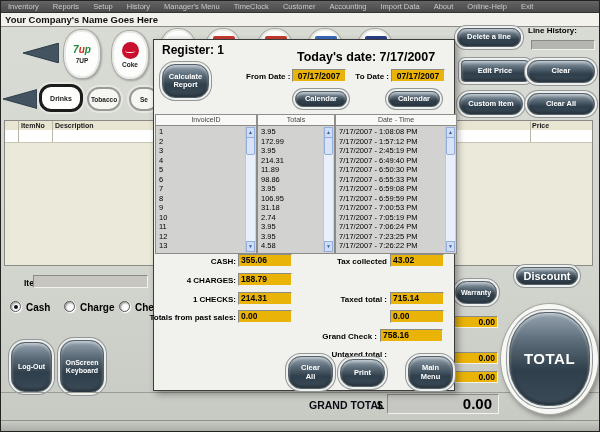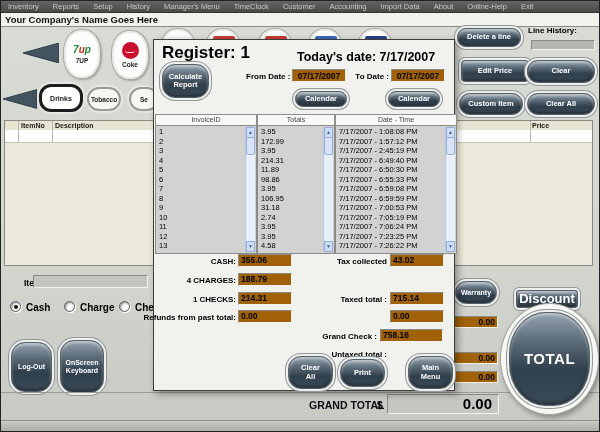--- a/index.html
+++ b/index.html
@@ -29,21 +29,21 @@
   .sliver .blk{position:absolute;left:8px;top:7px;width:22px;height:12px;border-radius:2px;}
 
   
   .itable{background:#ebe9d9;border:1px solid #8a8a86;}
   .itable .hd{position:absolute;left:0;top:0;right:0;height:9px;background:#e8e6d2;border-bottom:1px solid #9a9a8e;}
   .itable .hlab{position:absolute;top:1px;font-size:7px;font-weight:bold;color:#1a1a1a;}
   .itable .r1{position:absolute;left:0;top:9px;right:0;height:12px;background:#fff;border-bottom:1px solid #c6c4b2;}
   .vln{position:absolute;top:0;width:1px;background:#b9b7a5;}
 
   
-  .fld{background:#a16207;border-top:1px solid #8a8a86;border-left:1px solid #8a8a86;border-bottom:1px solid #f2f2ee;border-right:1px solid #f2f2ee;
+  .fld{background:#eab308;border-top:1px solid #8a8a86;border-left:1px solid #8a8a86;border-bottom:1px solid #f2f2ee;border-right:1px solid #f2f2ee;
        font-family:"Liberation Sans",sans-serif;font-size:8.5px;font-weight:bold;color:#000;padding:0 2px;}
   input.fld{outline:none;}
 
   
   #dlg{left:152px;top:38px;width:302px;height:352px;background:#f1f1ee;border:1px solid #3c3c3c;z-index:10;box-shadow:3px 3px 7px rgba(0,0,0,.35);}
   .dt{font-weight:bold;color:#000;}
   .lh{position:absolute;height:10px;background:#f8f8f6;border:1px solid #8e8e8a;font-size:7px;color:#444;text-align:center;line-height:9px;}
   .lbox{position:absolute;background:#d2d2d0;border:1px solid #8a8a86;overflow:hidden;}
   .lrows{position:absolute;left:1px;top:1px;right:11px;bottom:1px;}
   .lr{height:9.5px;line-height:9.5px;font-size:7.5px;color:#000;padding-left:2px;white-space:nowrap;}
@@ -168,37 +168,37 @@
 
   <div class="abs dk" style="left:456px;top:27px;width:64px;height:19px;border-radius:9px;font-size:7.5px;">Delete a line</div>
   <span class="lbl" style="left:527px;top:25px;font-size:8px;">Line History:</span>
   <input class="abs fld" style="left: 530px; top: 39px; width: 64px; height: 10px; background: rgb(180, 180, 176);">
   <div class="abs dk" style="left:460px;top:59px;width:68px;height:22px;border-radius:4px;font-size:7.5px;">Edit Price</div>
   <div class="abs dk" style="left:526px;top:59px;width:68px;height:23px;border-radius:11px;font-size:7.5px;">Clear</div>
   <div class="abs dk" style="left:458px;top:92px;width:64px;height:22px;border-radius:11px;font-size:7.5px;">Custom Item</div>
   <div class="abs dk" style="left:526px;top:92px;width:68px;height:22px;border-radius:11px;font-size:7.5px;">Clear All</div>
 
   <div class="abs dk" style="left:454px;top:280px;width:42px;height:23px;border-radius:12px;font-size:7px;">Warranty</div>
-  <div class="abs dk" style="left:515px;top:289px;width:62px;height:18px;border-radius:3px;font-size:13px;">Discount</div>
+  <div class="abs dk" style="left:515px;top:266px;width:62px;height:18px;border-radius:9px;font-size:11px;">Discount</div>
   <div class="abs fld" style="left:446px;top:315px;width:51px;height:12px;text-align:right;line-height:10px;">0.00</div>
   <div class="abs fld" style="left:446px;top:351px;width:51px;height:12px;text-align:right;line-height:10px;">0.00</div>
   <div class="abs fld" style="left:446px;top:370px;width:51px;height:12px;text-align:right;line-height:10px;">0.00</div>
 
   <div class="abs" id="grand-strip-line"></div>
   <div class="abs" id="tender-ring"></div>
   <div class="abs dk" id="tender-btn">TOTAL</div>
 
   <span class="lbl" style="left:308px;top:398px;font-size:10.5px;color:#0a0a14;">GRAND TOTAL</span>
   <span class="lbl" style="left:376px;top:398px;font-size:10.5px;">$</span>
   <div class="abs fld" style="left:386px;top:393px;width:112px;height:20px;background:#c6c6c2;font-size:15px;text-align:right;line-height:18px;padding-right:6px;">0.00</div>
 
   <div class="abs" id="bottom-strip"></div>
 
   <div class="abs" id="dlg">
-    <span class="lbl dt" style="left:8px;top:3px;font-size:17px;">Register: 1</span>
+    <span class="lbl dt" style="left:8px;top:3px;font-size:12px;">Register: 1</span>
     <span class="lbl dt" style="left:143px;top:10px;font-size:12.5px;">Today's date: 7/17/2007</span>
 
     <div class="abs dk" style="left:8px;top:24px;width:47px;height:34px;border-radius:13px;font-size:7.5px;padding:0 4px;">Calculate Report</div>
 
     <span class="slab" style="left:92px;top:32px;width:44px;">From Date :</span>
     <input class="abs fld" style="left: 138px; top: 29px; width: 54px; height: 13px; text-align: center;" value="07/17/2007">
     <span class="slab" style="left:197px;top:32px;width:38px;">To Date :</span>
     <input class="abs fld" style="left: 237px; top: 29px; width: 54px; height: 13px; text-align: center;" value="07/17/2007">
 
     <div class="abs dk" style="left:141px;top:51px;width:52px;height:16px;border-radius:8px;font-size:7.5px;">Calendar</div>
@@ -274,21 +274,21 @@
           <div class="ar dn">▼</div>
         </div>
     </div>
 
     <span class="slab" style="left:2px;top:217px;width:80px;">CASH:</span>
     <div class="abs fld sfld" style="left:84px;top:214px;">355.06</div>
     <span class="slab" style="left:2px;top:236px;width:80px;">4 CHARGES:</span>
     <div class="abs fld sfld" style="left:84px;top:233px;">188.79</div>
     <span class="slab" style="left:2px;top:255px;width:80px;">1 CHECKS:</span>
     <div class="abs fld sfld" style="left:84px;top:252px;">214.31</div>
-    <span class="slab" style="left:-18px;top:273px;width:100px;">Refunds from past total:</span>
+    <span class="slab" style="left:-18px;top:273px;width:100px;">Totals from past sales:</span>
     <div class="abs fld sfld" style="left:84px;top:270px;">0.00</div>
 
     <span class="slab" style="left:150px;top:217px;width:83px;">Tax collected</span>
     <div class="abs fld sfld" style="left:236px;top:214px;">43.02</div>
     <span class="slab" style="left:150px;top:255px;width:83px;">Taxed total :</span>
     <div class="abs fld sfld" style="left:236px;top:252px;">715.14</div>
     <span class="slab" style="left:150px;top:273px;width:83px;margin-top:37px;">Untaxed total :</span>
     <div class="abs fld sfld" style="left:236px;top:270px;">0.00</div>
     <span class="slab" style="left:140px;top:292px;width:83px;">Grand Check :</span>
     <div class="abs fld sfld" style="left:226px;top:289px;width:63px;">758.16</div>

